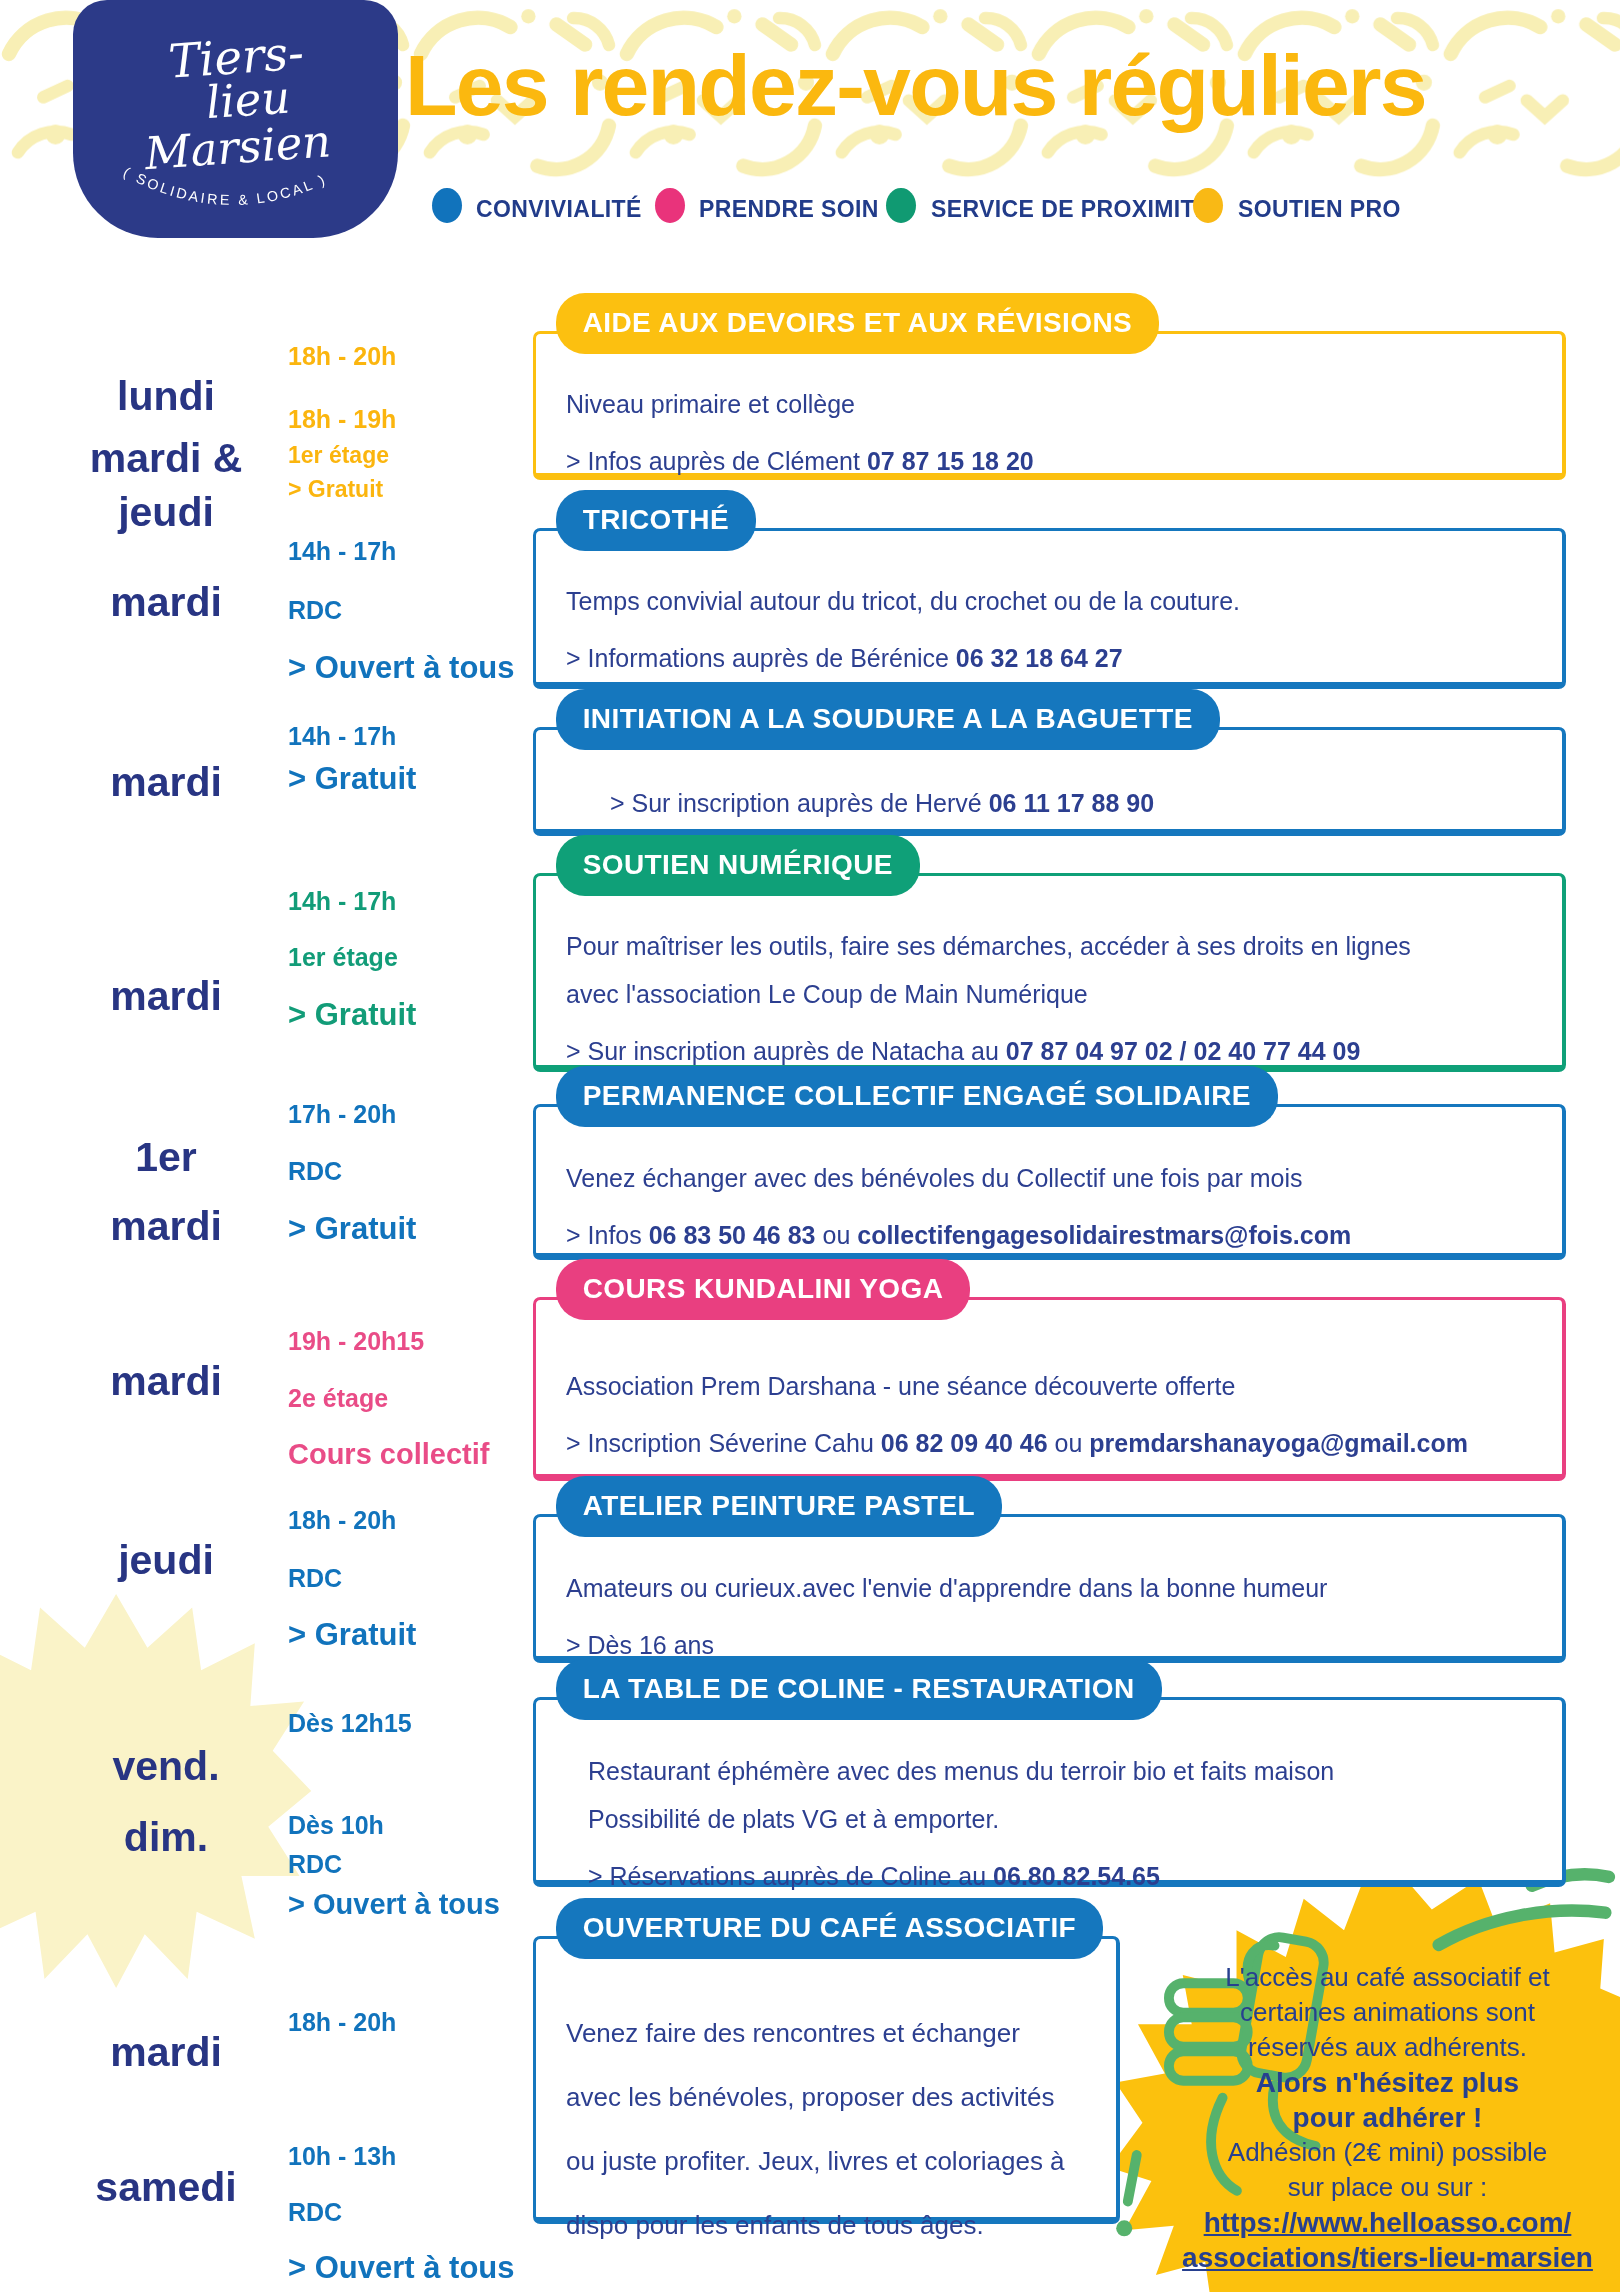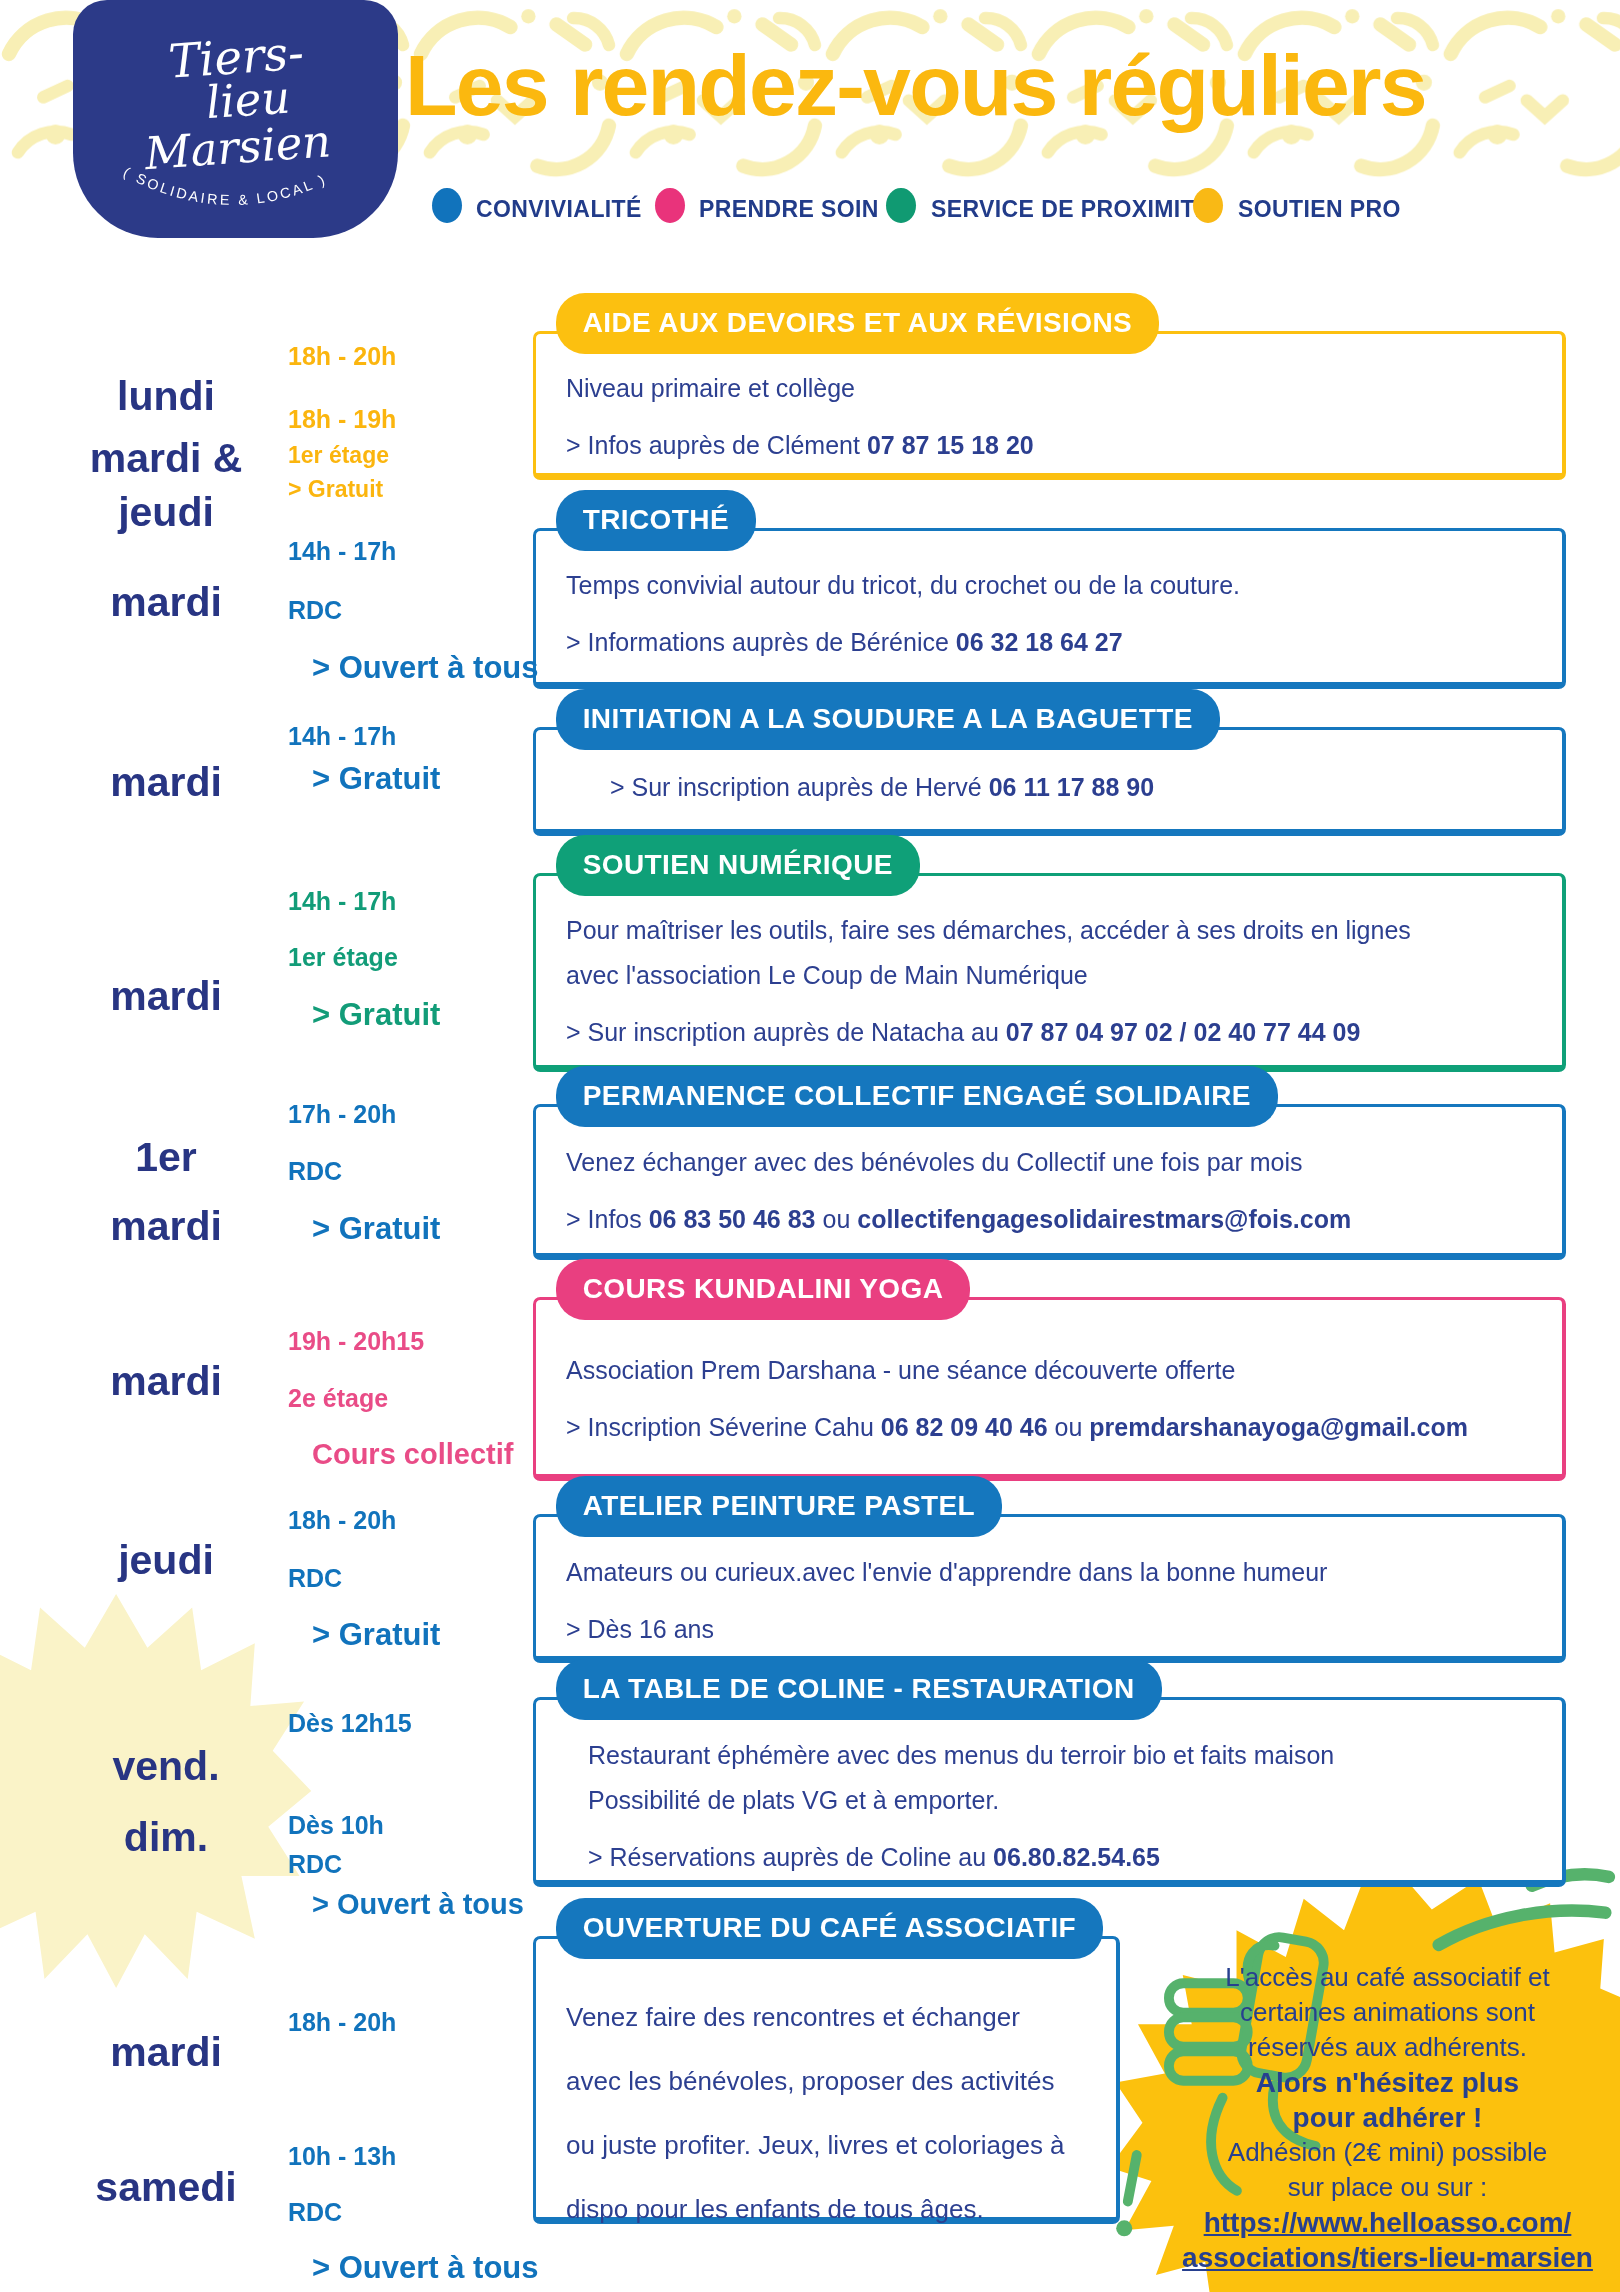--- a/index.html
+++ b/index.html
@@ -15,34 +15,34 @@
   .title { position:absolute; left:405px; top:36px; width:1182px; z-index:2;
            font-size:86px; font-weight:bold; letter-spacing:-1.8px; color:#FBB80F; }
   .leg-dot { position:absolute; width:29.6px; height:35px; border-radius:50%; z-index:2; }
   .leg-label { position:absolute; z-index:2; font-size:23px; font-weight:bold;
                color:#223C8A; letter-spacing:0.4px; white-space:nowrap; }
 
   
   .day { position:absolute; left:18px; width:296px; text-align:center; z-index:2;
          font-weight:bold; font-size:41px; color:#283583; white-space:nowrap;margin-top:43px; }
   .det { position:absolute; left:288px; z-index:2; font-weight:bold; font-size:25px; white-space:nowrap; }
-  .det.lg { font-size:31px;margin-left:24px; }
+  .det.lg { font-size:31px; }
   .c-yellow { color:#FBB50E; }
   .c-blue   { color:#1173BC; }
   .c-green  { color:#129C78; }
   .c-pink   { color:#E94C87; }
 
   
   .card { position:absolute; left:533px; width:1033px; background:#ffffff; z-index:1;
           border-style:solid; border-width:3.6px 4.5px 7.2px 3.6px; border-radius:7.2px; }
   .card .pill { position:absolute; top:-41px; left:19.7px; color:#ffffff; font-size:28px;
                 font-weight:bold; padding:14.3px 27px; border-radius:29px; letter-spacing:0.4px;
                 white-space:nowrap; }
   .card .body { padding:38px 23px 0 30px; color:#2C3F90; font-size:25px; }
-  .card .body p { margin:0 0 25px; line-height:32px; }
+  .card .body p { margin:16px 0 25px; line-height:32px; }
   .b { font-weight:bold; }
   .acc-yellow { border-color:#FCC010; } .acc-yellow .pill { background:#FCC010; }
   .acc-blue   { border-color:#1577BE; } .acc-blue .pill   { background:#1577BE; }
   .acc-green  { border-color:#0FA078; } .acc-green .pill  { background:#0FA078; }
   .acc-pink   { border-color:#E93F80; } .acc-pink .pill   { background:#E93F80; }
 
   #card1 { top:331px;  height:149px; }
   #card2 { top:528px;  height:161px; }
   #card3 { top:727px;  height:109px;padding-left:44px; } #card3 .body { padding-top:41px; }
   #card4 { top:873px;  height:199px; }

